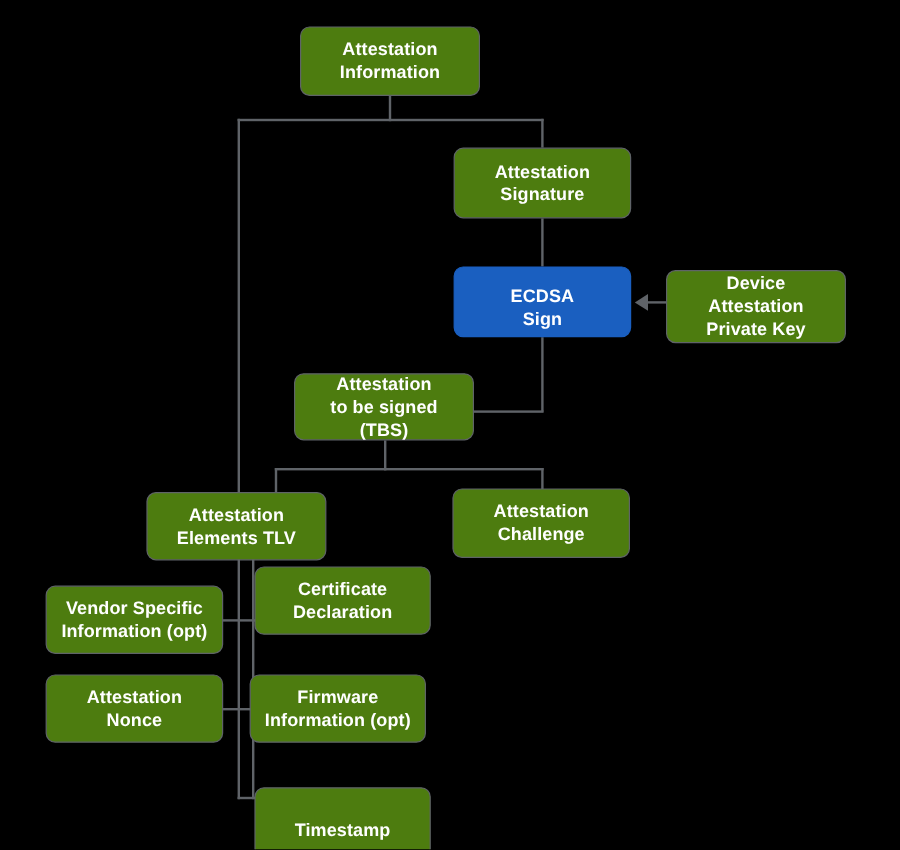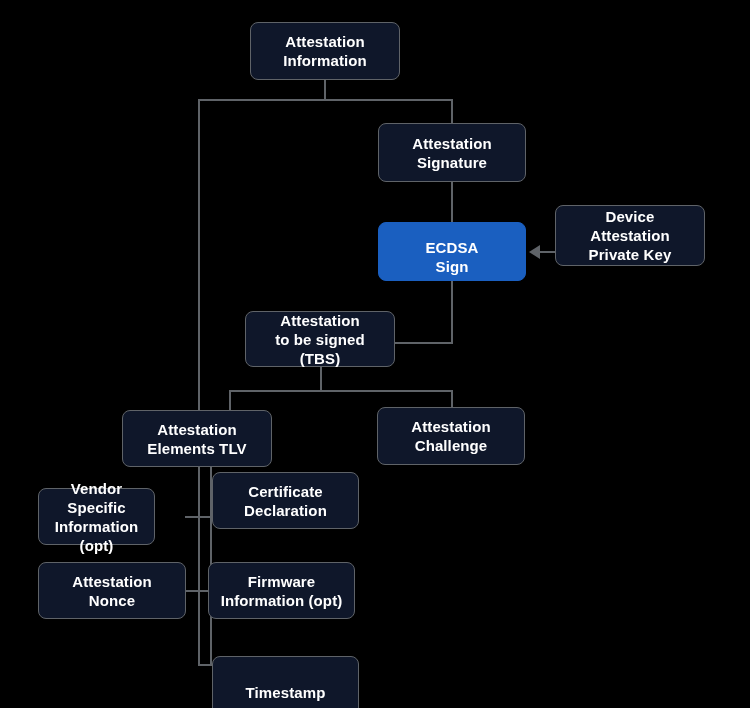--- a/index.html
+++ b/index.html
@@ -11,21 +11,21 @@
     position: relative;
     width: 750px;
     height: 708px;
     background: #000000;
     overflow: hidden;
     font-family: "Liberation Sans", sans-serif;
   }
   .node {
     position: absolute;
     box-sizing: border-box;
-    background: #0f172a;
+    background: #4d7c0f;
     border: 1px solid #5f6368;
     border-radius: 8px;
     color: #ffffff;
     font-weight: bold;
     font-size: 15px;
     line-height: 19px;
     display: flex;
     align-items: center;
     justify-content: center;
     text-align: center;
@@ -101,42 +101,42 @@
   <div class="node" style="left:378px; top:123px; width:148px; height:59px;">
     <span class="label">Attestation
 Signature</span>
   </div>
 
   <div class="node accent" style="left:378px; top:222px; width:148px; height:59px;align-items:flex-end;">
     <span class="label">ECDSA
 Sign</span>
   </div>
 
-  <div class="node" style="left:555px; top:205px; width:150px; height:61px;">
+  <div class="node" style="left:555px; top:225px; width:150px; height:61px;">
     <span class="label">Device
 Attestation
 Private Key</span>
   </div>
 
   <div class="node" style="left:245px; top:311px; width:150px; height:56px;">
     <span class="label">Attestation
 to be signed (TBS)</span>
   </div>
 
   <div class="node" style="left:122px; top:410px; width:150px; height:57px;">
     <span class="label">Attestation
 Elements TLV</span>
   </div>
 
   <div class="node" style="left:377px; top:407px; width:148px; height:58px;">
     <span class="label">Attestation
 Challenge</span>
   </div>
 
-  <div class="node" style="left:38px; top:488px; width:117px; height:57px;text-align:center;">
+  <div class="node" style="left:38px; top:488px; width:148px; height:57px;text-align:center;">
     <span class="label">Vendor Specific
 Information (opt)</span>
   </div>
 
   <div class="node" style="left:212px; top:472px; width:147px; height:57px;">
     <span class="label">Certificate
 Declaration</span>
   </div>
 
   <div class="node" style="left:38px; top:562px; width:148px; height:57px;">

